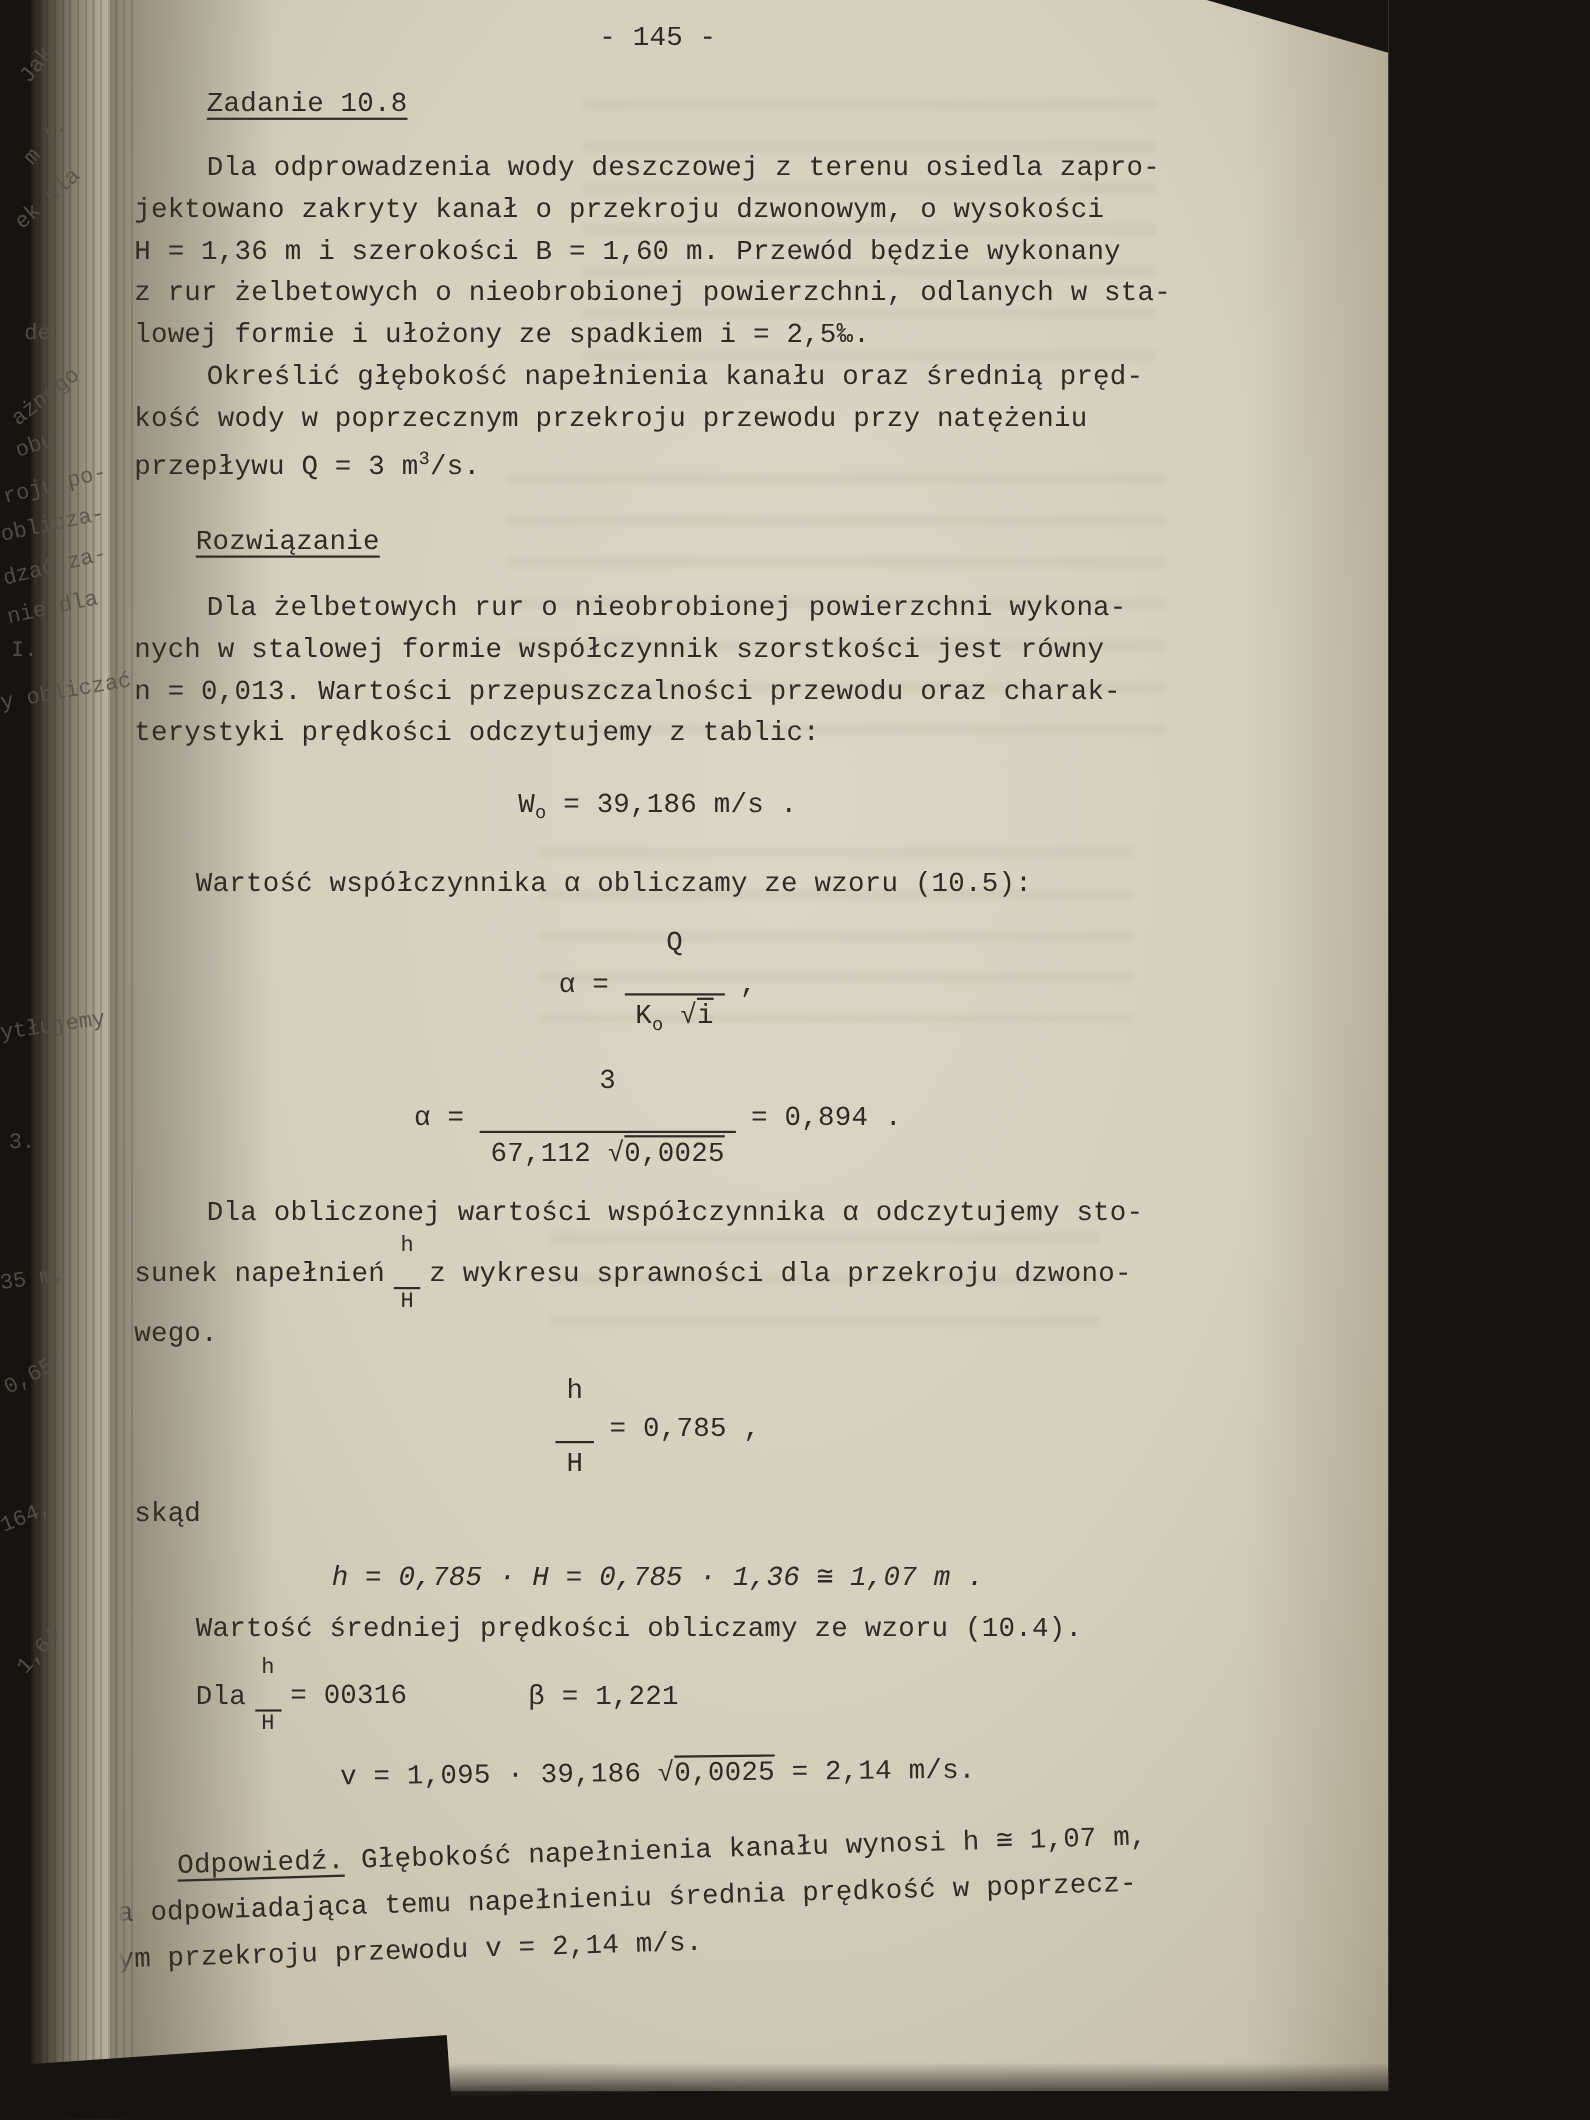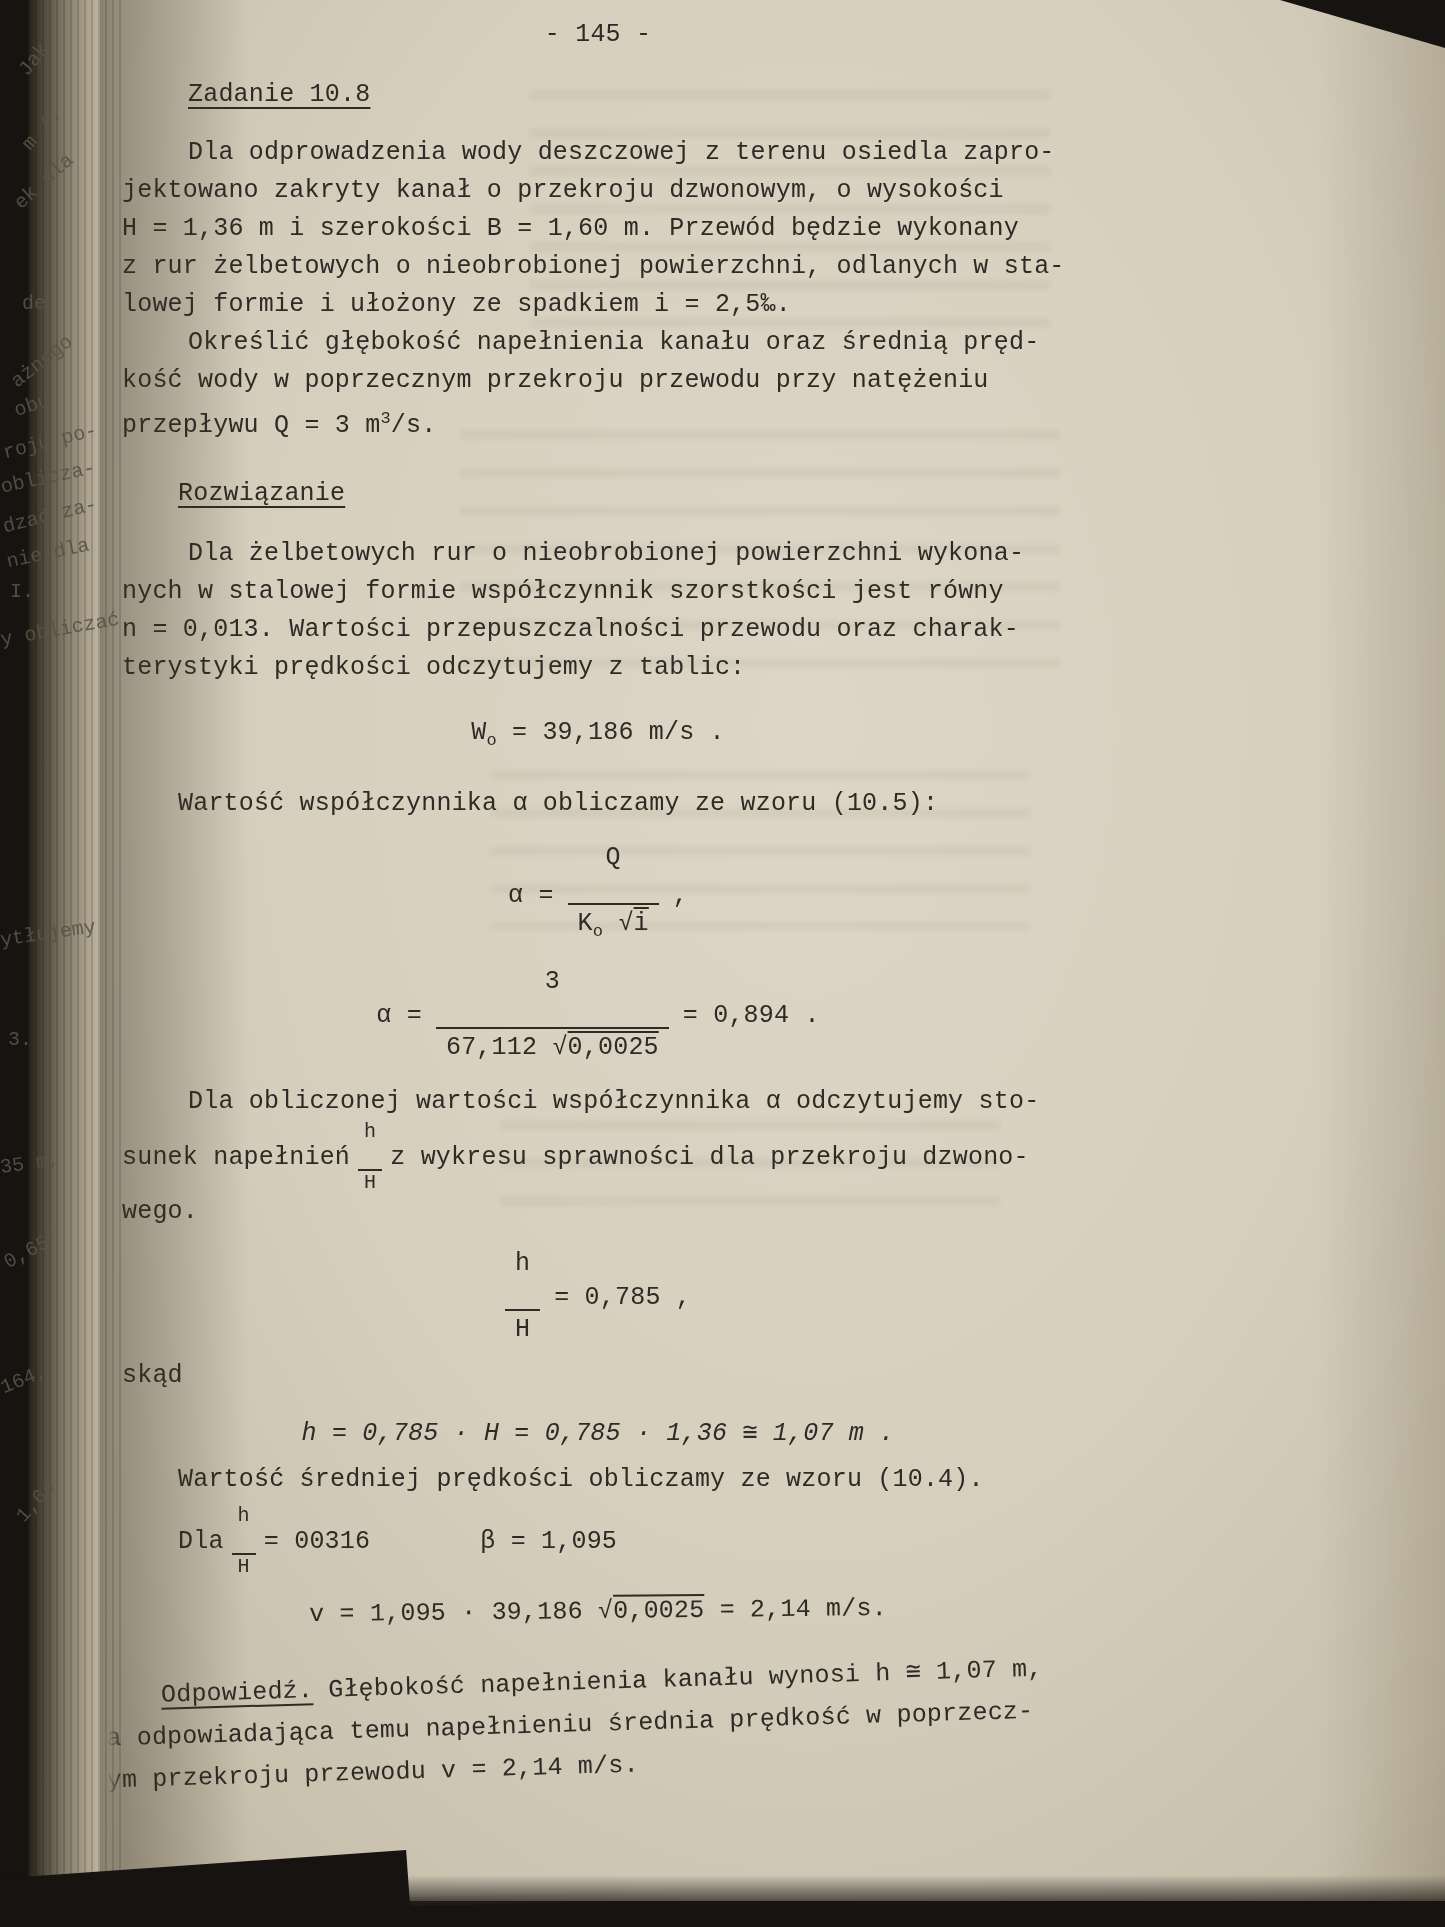--- a/index.html
+++ b/index.html
@@ -2,21 +2,21 @@
 <html><head>
 <meta charset="utf-8">
 <style>
   * { margin:0; padding:0; box-sizing:border-box; }
   html,body { width:1445px; height:1927px; }
   body {
     background:#161310;
     font-family:"Liberation Mono","DejaVu Sans Mono",monospace;
     overflow:hidden;
   }
-  .photo { position:relative; width:1445px; height:1927px; background:#161310;padding-left:36px; }
+  .photo { position:relative; width:1262px; height:1927px; background:#161310;padding-left:36px; }
 
   
   .page {
     position:absolute; left:30px; top:0; right:0; bottom:26px;
     background:
       radial-gradient(ellipse at 55% 38%, #ddd6c6 0%, #d6cfbe 50%, #c9c1ae 82%, #b5ac98 100%);
   }
   .page-stack {
     position:absolute; left:28px; top:0; width:94px; height:100%;
     background:
@@ -193,21 +193,21 @@
       <div class="skad">skąd</div>
 
       <div class="fblock f4">h = 0,785 · H = 0,785 · 1,36 ≅ 1,07 m .</div>
 
       <div class="speed">Wartość średniej prędkości obliczamy ze wzoru (10.4).</div>
 
       <div class="beta-line">
         <span class="pre">Dla</span><span class="frac small">
             <span class="num">h</span>
             <span class="den">H</span>
-          </span><span>= 00316</span><span class="gap">β = 1,095</span>
+          </span><span>= 00316</span><span class="gap">β = 1,221</span>
       </div>
 
       <div class="fblock v-line">
         <span>v = 1,095 · 39,186 </span><span>√</span><span class="rad">0,0025</span><span> = 2,14 m/s.</span>
       </div>
 
       <div class="answer">
         <div class="a1"><span class="ul">Odpowiedź.</span><span> Głębokość napełnienia kanału wynosi h ≅ 1,07 m,</span></div>
         <div class="a2">a odpowiadająca temu napełnieniu średnia prędkość w poprzecz-</div>
         <div class="a3">nym przekroju przewodu  v = 2,14 m/s.</div>

